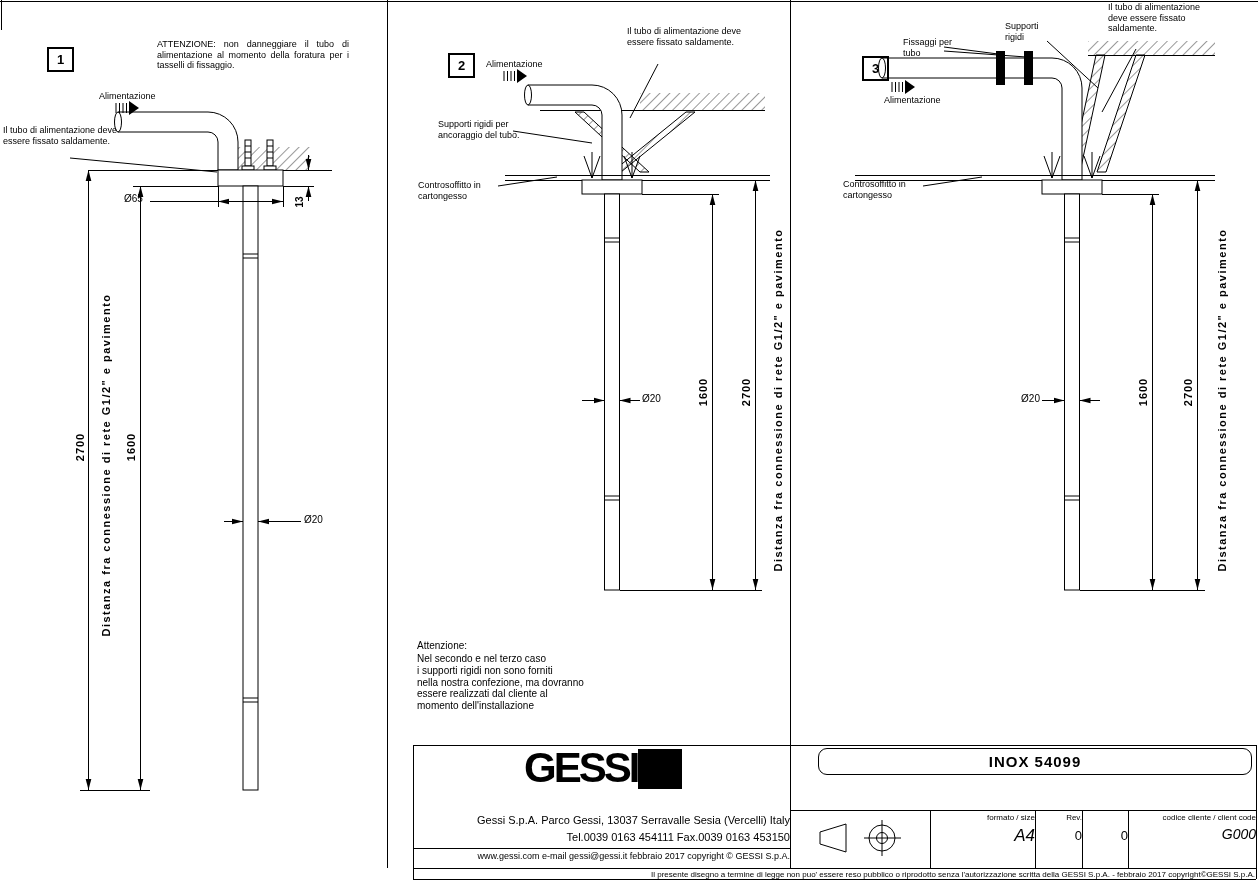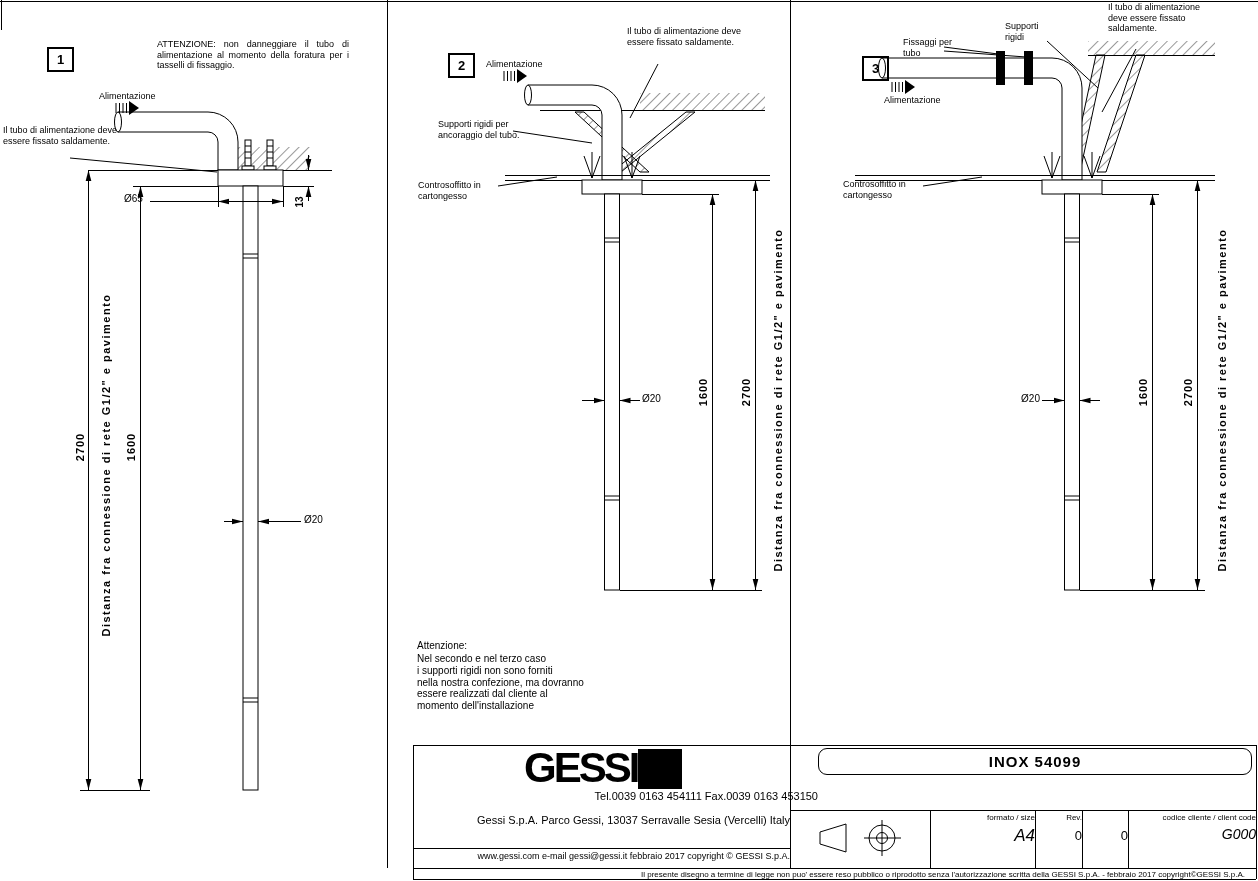--- a/index.html
+++ b/index.html
@@ -257,28 +257,28 @@
   <div class="t t10" style="left:1014px;top:393px;width:26px;text-align:right;">Ø20</div>
   <div class="vt dimnum" style="left:1143px;top:392px;">1600</div>
   <div class="vt dimnum" style="left:1188px;top:392px;">2700</div>
   <div class="vt dist" style="left:1222px;top:400px;">Distanza fra connessione di rete G1/2" e pavimento</div>
 
   <div class="logo-wrap" style="left:512px;top:747px;margin-left:12px;">
     <span class="logo-text">GESSI</span>
     <span class="logo-box"></span>
   </div>
   <div class="t t11 center" style="left:413px;top:814px;width:377px;">Gessi S.p.A. Parco Gessi, 13037 Serravalle Sesia (Vercelli) Italy</div>
-  <div class="t t11 center" style="left:413px;top:790px;width:377px;padding-left:28px;">Tel.0039 0163 454111 Fax.0039 0163 453150</div>
+  <div class="t t11 center" style="left:413px;top:831px;width:377px;">Tel.0039 0163 454111 Fax.0039 0163 453150</div>
   <div class="t t9 center" style="left:413px;top:851px;width:377px;">www.gessi.com e-mail gessi@gessi.it  febbraio 2017  copyright © GESSI S.p.A.</div>
 
   <div class="box" style="left:818px;top:748px;width:434px;height:27px;line-height:25px;font-size:15px;letter-spacing:1px;border-radius:9px;">INOX 54099</div>
 
   <div class="t t8 center" style="left:931px;top:813px;width:104px;font-weight:normal;">formato / size</div>
   <div class="t center ital" style="left:931px;top:826px;width:104px;font-size:17px;">A4</div>
   <div class="t t8 center" style="left:1036px;top:813px;width:46px;font-weight:normal;">Rev.</div>
   <div class="t center" style="left:1036px;top:828px;width:46px;font-size:13px;">0</div>
   <div class="t center" style="left:1083px;top:828px;width:45px;font-size:13px;">0</div>
   <div class="t t8 center" style="left:1129px;top:813px;width:127px;font-weight:normal;">codice cliente / client code</div>
   <div class="t center ital" style="left:1129px;top:826px;width:127px;font-size:14px;">G000</div>
 
-  <div class="t t8 center" style="left:402px;top:869.5px;width:843px;">Il presente disegno a termine di legge non puo' essere reso pubblico o riprodotto senza l'autorizzazione scritta della GESSI S.p.A. - febbraio 2017 copyright©GESSI S.p.A.</div>
+  <div class="t t8 center" style="left:412px;top:869.5px;width:843px;">Il presente disegno a termine di legge non puo' essere reso pubblico o riprodotto senza l'autorizzazione scritta della GESSI S.p.A. - febbraio 2017 copyright©GESSI S.p.A.</div>
 
 </div>
 
 </body></html>

